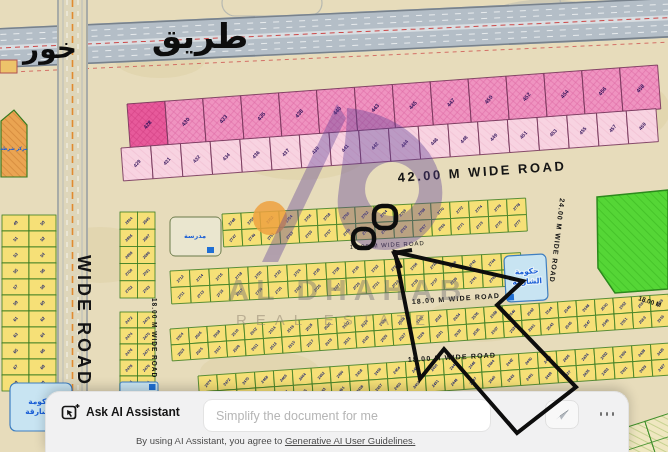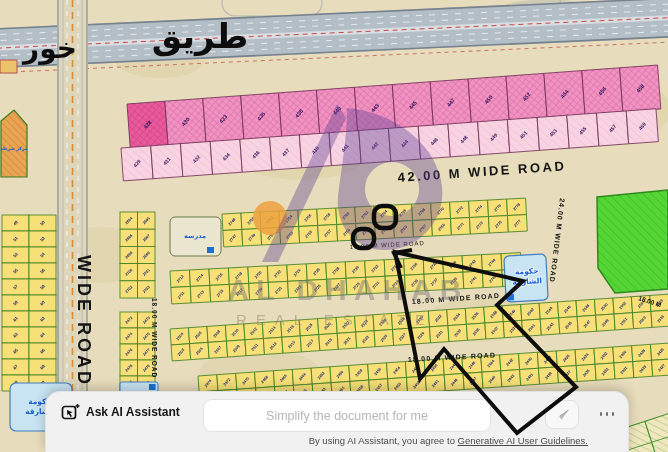--- a/index.html
+++ b/index.html
@@ -9,29 +9,29 @@
   #screen svg text.ar{font-family:"DejaVu Sans",sans-serif;}
   #map-wrap{position:absolute;inset:0;z-index:1;}
   
   .ai-bar{position:absolute;left:45px;top:391px;width:584px;height:61px;z-index:20;
           background:#f1f1f2;border:1px solid #e2e2e2;border-bottom:none;
           border-radius:15px 15px 0 0;box-shadow:0 -3px 12px rgba(0,0,0,.20);box-sizing:border-box;}
   .ai-title{position:absolute;left:40px;top:13px;font-size:12px;font-weight:bold;color:#141414;}
   .ai-icon{position:absolute;left:15px;top:11px;width:20px;height:20px;}
   .ai-input{position:absolute;left:157px;top:7px;width:288px;height:33px;box-sizing:border-box;
             border:1px solid #e3e3e3;border-radius:9px;background:#fff;padding:0 12px;
-            font-size:12.5px;color:#333;font-family:"Liberation Sans",sans-serif;outline:none;text-align:center;}
+            font-size:12.5px;color:#333;font-family:"Liberation Sans",sans-serif;outline:none;}
   .ai-input::placeholder{color:#b6b6b6;}
   .send-btn{position:absolute;left:499px;top:8px;width:34px;height:29px;border-radius:8px;
             background:#f8f8f8;border:1px solid #e0e0e0;padding:0;cursor:pointer;
             display:flex;align-items:center;justify-content:center;}
   .more-btn{position:absolute;left:546px;top:12px;width:30px;height:20px;background:none;border:none;
             display:flex;align-items:center;justify-content:center;cursor:pointer;}
   .more-btn i{width:3.5px;height:3.5px;border-radius:50%;background:#6f6f6f;display:inline-block;margin:0 1.6px;}
-  .disclaimer{position:absolute;left:90px;right:40px;top:43px;text-align:right;
+  .disclaimer{position:absolute;left:90px;right:40px;top:43px;text-align:left;
               font-size:9.5px;color:#4a4a4a;}
   .disclaimer a{color:#4a4a4a;text-decoration:underline;}
   
   #annot{position:absolute;inset:0;z-index:30;pointer-events:none;}
 </style>
 </head>
 <body>
 
 <div id="screen">
 

